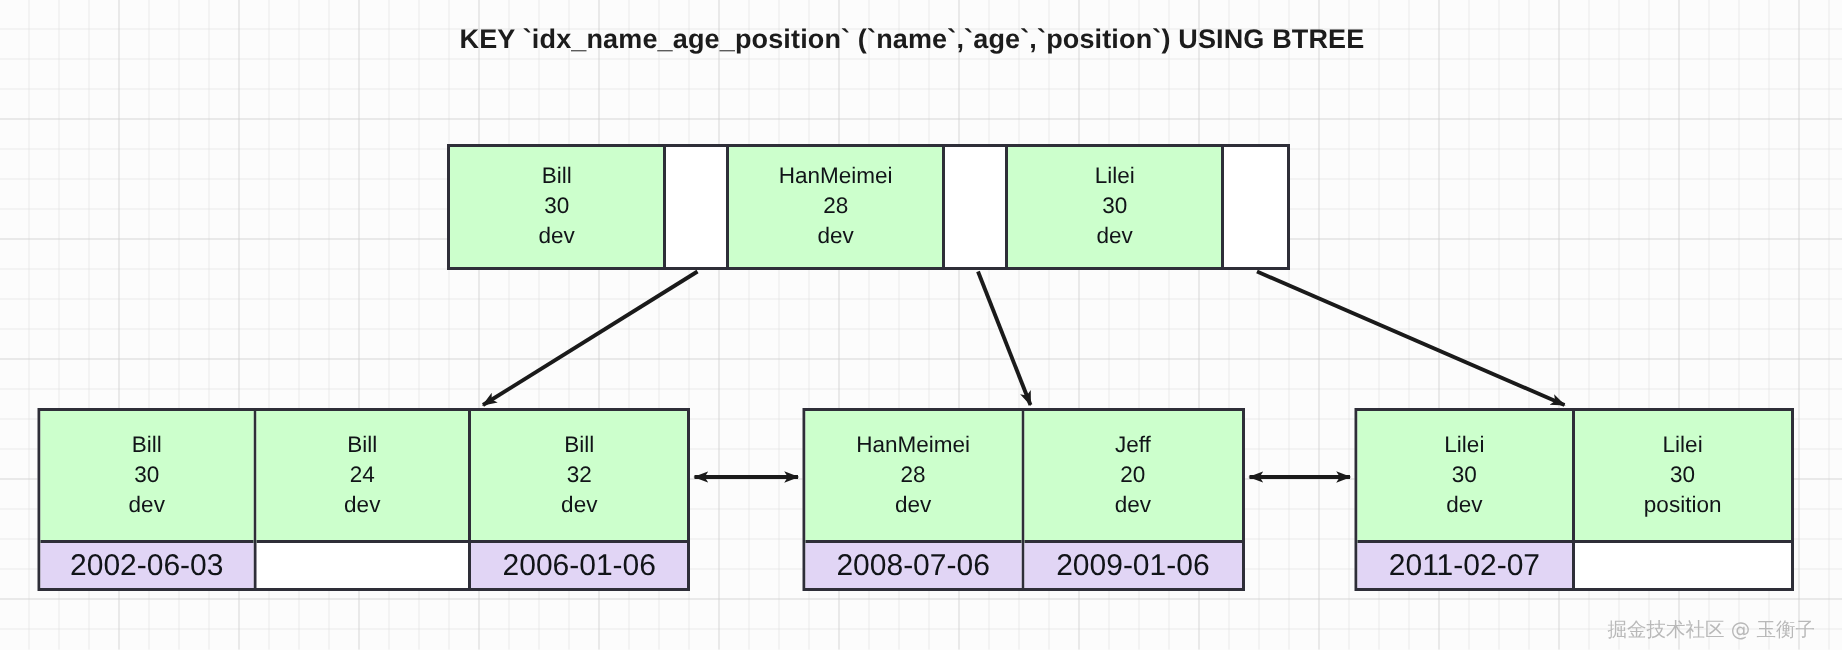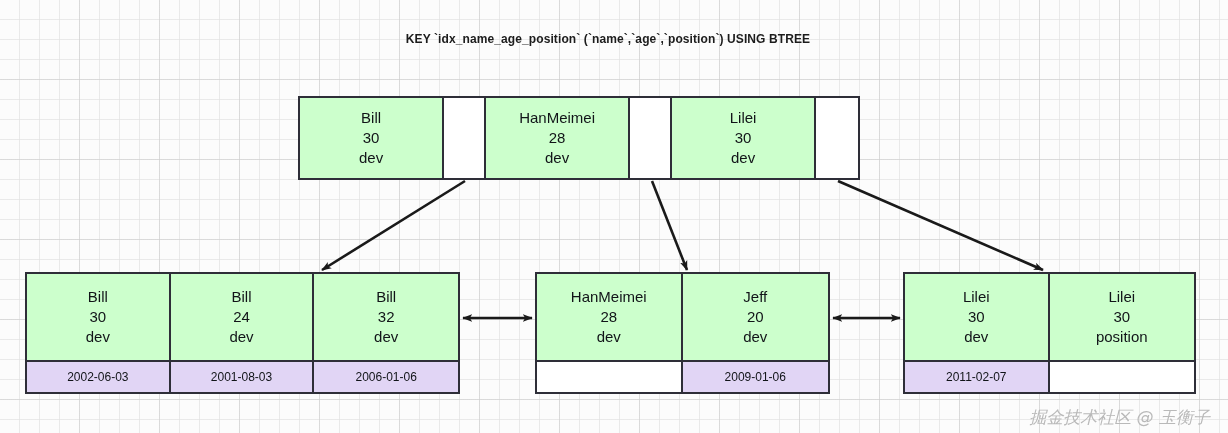--- a/index.html
+++ b/index.html
@@ -29,24 +29,24 @@
       80px 80px,
       20px 20px,
       20px 20px;
     background-position: -1px -1px, -1px -1px, -1px -1px, -1px -1px;
   }
 
   
   #title {
     position: absolute;
     left: 0;
-    top: 32px;
+    top: 16px;
     width: 1216px;
     text-align: center;
-    font-size: 12px;
+    font-size: 18px;
     font-weight: bold;
     color: #1c1c1c;
     letter-spacing: 0.1px;
     white-space: nowrap;
   }
 
   
   .node {
     position: absolute;
     box-sizing: border-box;
@@ -112,21 +112,21 @@
     font-size: 15px;
     color: #111418;
   }
   .leaf-val {
     box-sizing: border-box;
     background: #e1d5f5;
     height: 30px;
     display: flex;
     align-items: center;
     justify-content: center;
-    font-size: 12px;
+    font-size: 20px;
     color: #111418;
   }
 
   #leaf-1 { left: 25px;   top: 272px; width: 435px; }
   #leaf-1 .leaf-col { width: 145px; }
   #leaf-2 { left: 535px;  top: 272px; width: 295px; }
   #leaf-2 .leaf-col { width: 147.5px; }
   #leaf-3 { left: 903px;  top: 272px; width: 293px; }
   #leaf-3 .leaf-col { width: 146.5px; }
 
@@ -138,25 +138,24 @@
     width: 1228px;
     height: 433px;
     pointer-events: none;
   }
 
   
   #watermark {
     position: absolute;
     right: 18px;
     bottom: 4px;
-    font-size: 17px;
+    font-size: 13px;
     color: #b9b9b9;
     font-family: "DejaVu Sans", sans-serif;
     white-space: nowrap;
-    font-style: italic;
   }
 </style>
 </head>
 <body>
 
 <div id="canvas">
 
   <div id="title">KEY `idx_name_age_position` (`name`,`age`,`position`) USING BTREE</div>
 
   <div id="root-node" class="node">
@@ -190,39 +189,39 @@
         <span>dev</span>
       </div>
       <div class="leaf-val">2002-06-03</div>
     </div>
     <div class="leaf-col">
       <div class="leaf-key">
         <span>Bill</span>
         <span>24</span>
         <span>dev</span>
       </div>
-      <div class="leaf-val">2001-08-03</div>
     </div>
     <div class="leaf-col">
       <div class="leaf-key">
         <span>Bill</span>
         <span>32</span>
         <span>dev</span>
       </div>
       <div class="leaf-val">2006-01-06</div>
     </div>
   </div>
 
   <div id="leaf-2" class="leaf">
     <div class="leaf-col">
       <div class="leaf-key">
         <span>HanMeimei</span>
         <span>28</span>
         <span>dev</span>
       </div>
+      <div class="leaf-val">2008-07-06</div>
     </div>
     <div class="leaf-col">
       <div class="leaf-key">
         <span>Jeff</span>
         <span>20</span>
         <span>dev</span>
       </div>
       <div class="leaf-val">2009-01-06</div>
     </div>
   </div>

